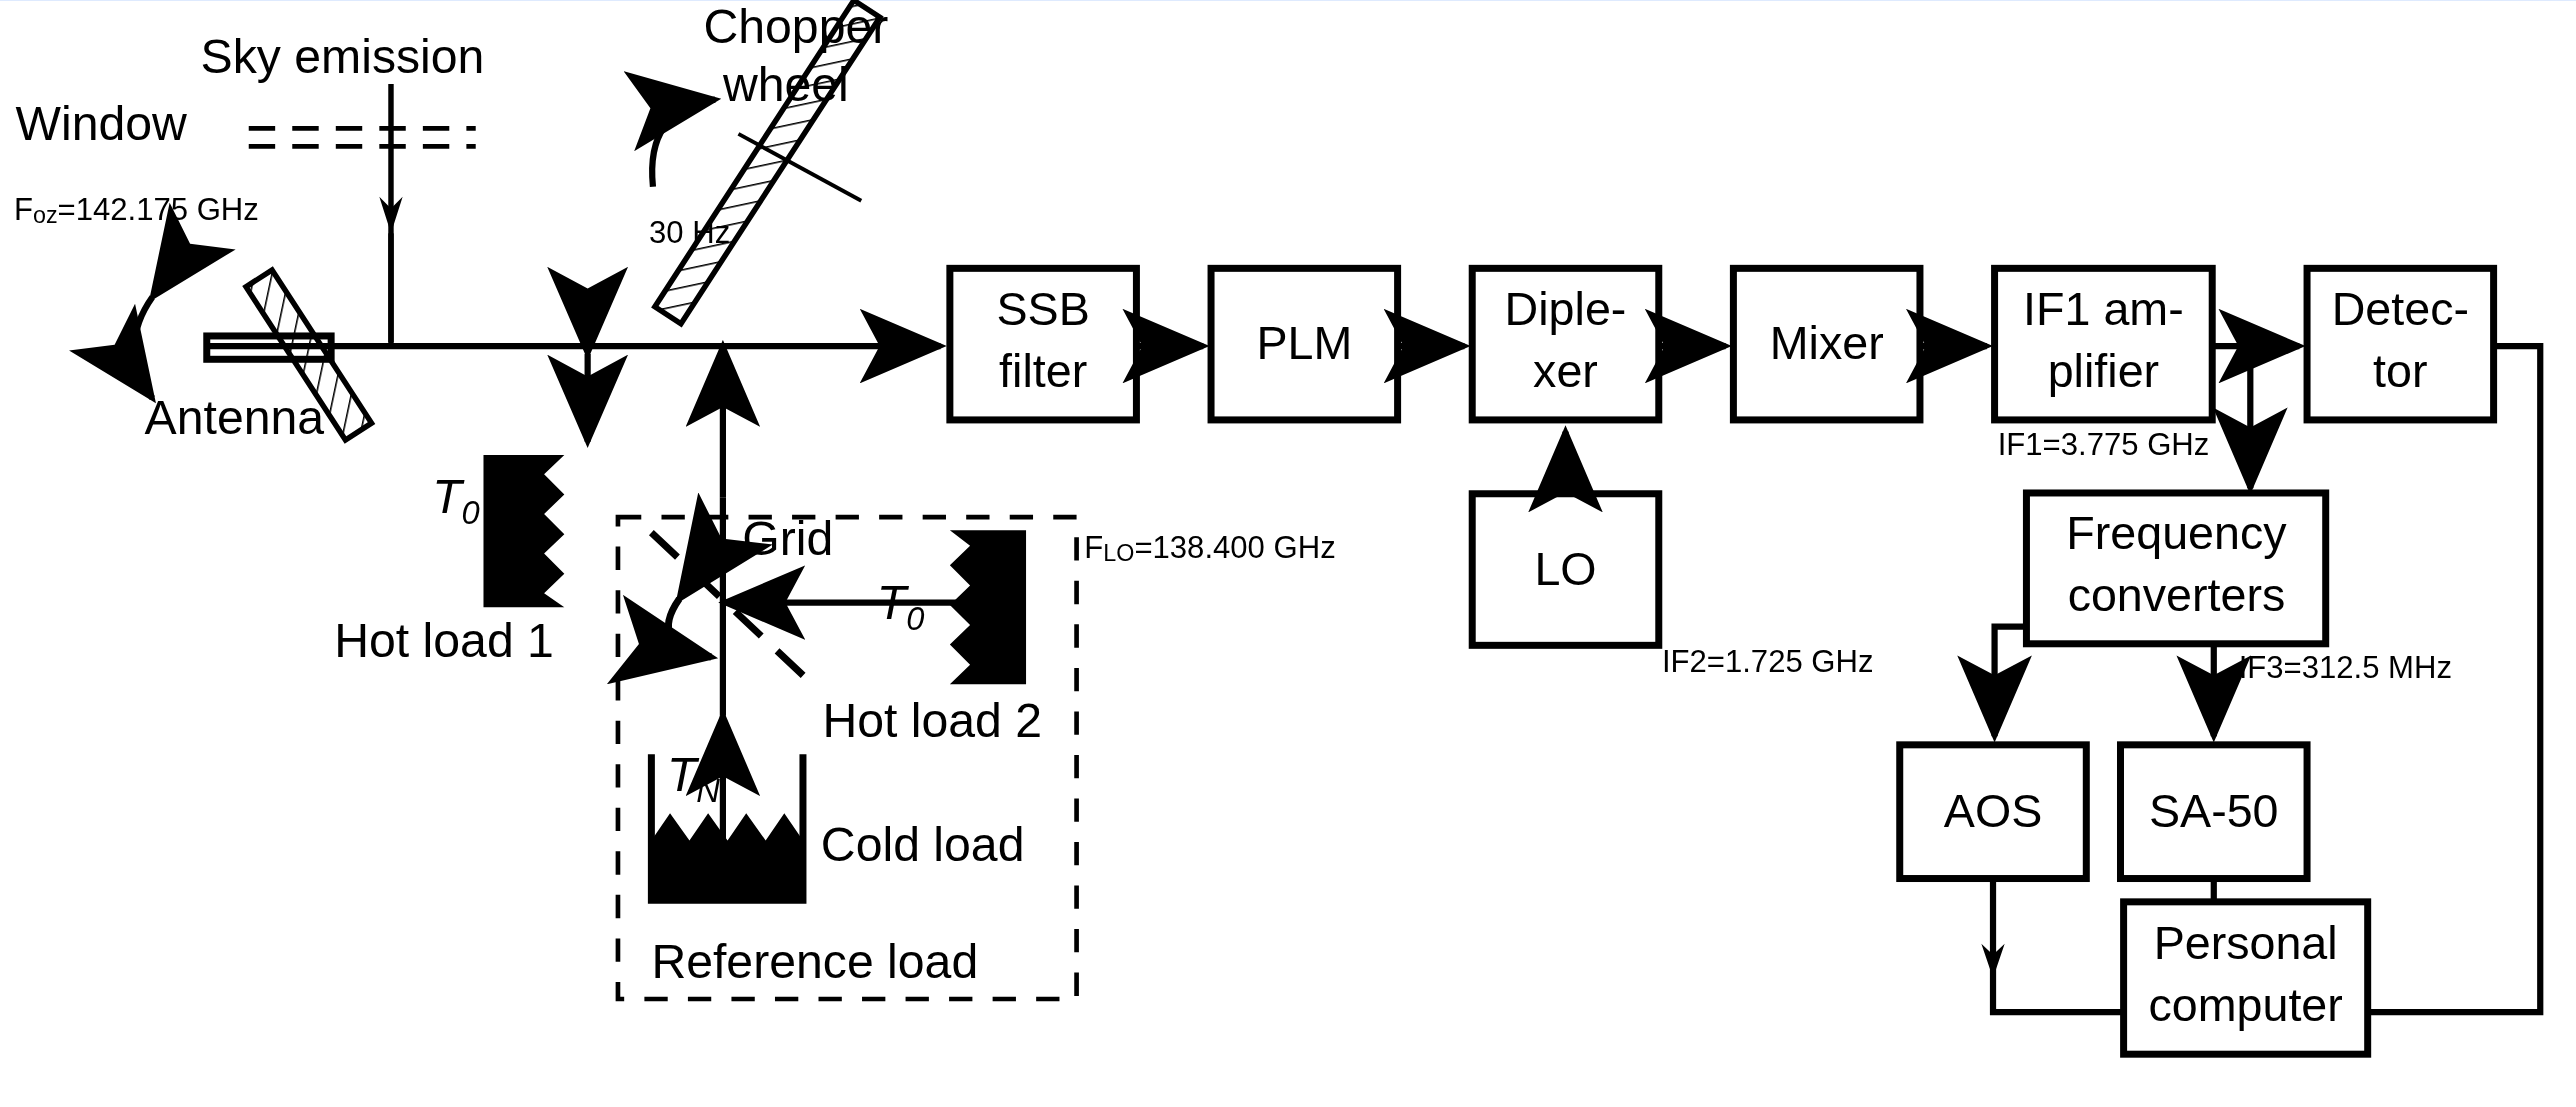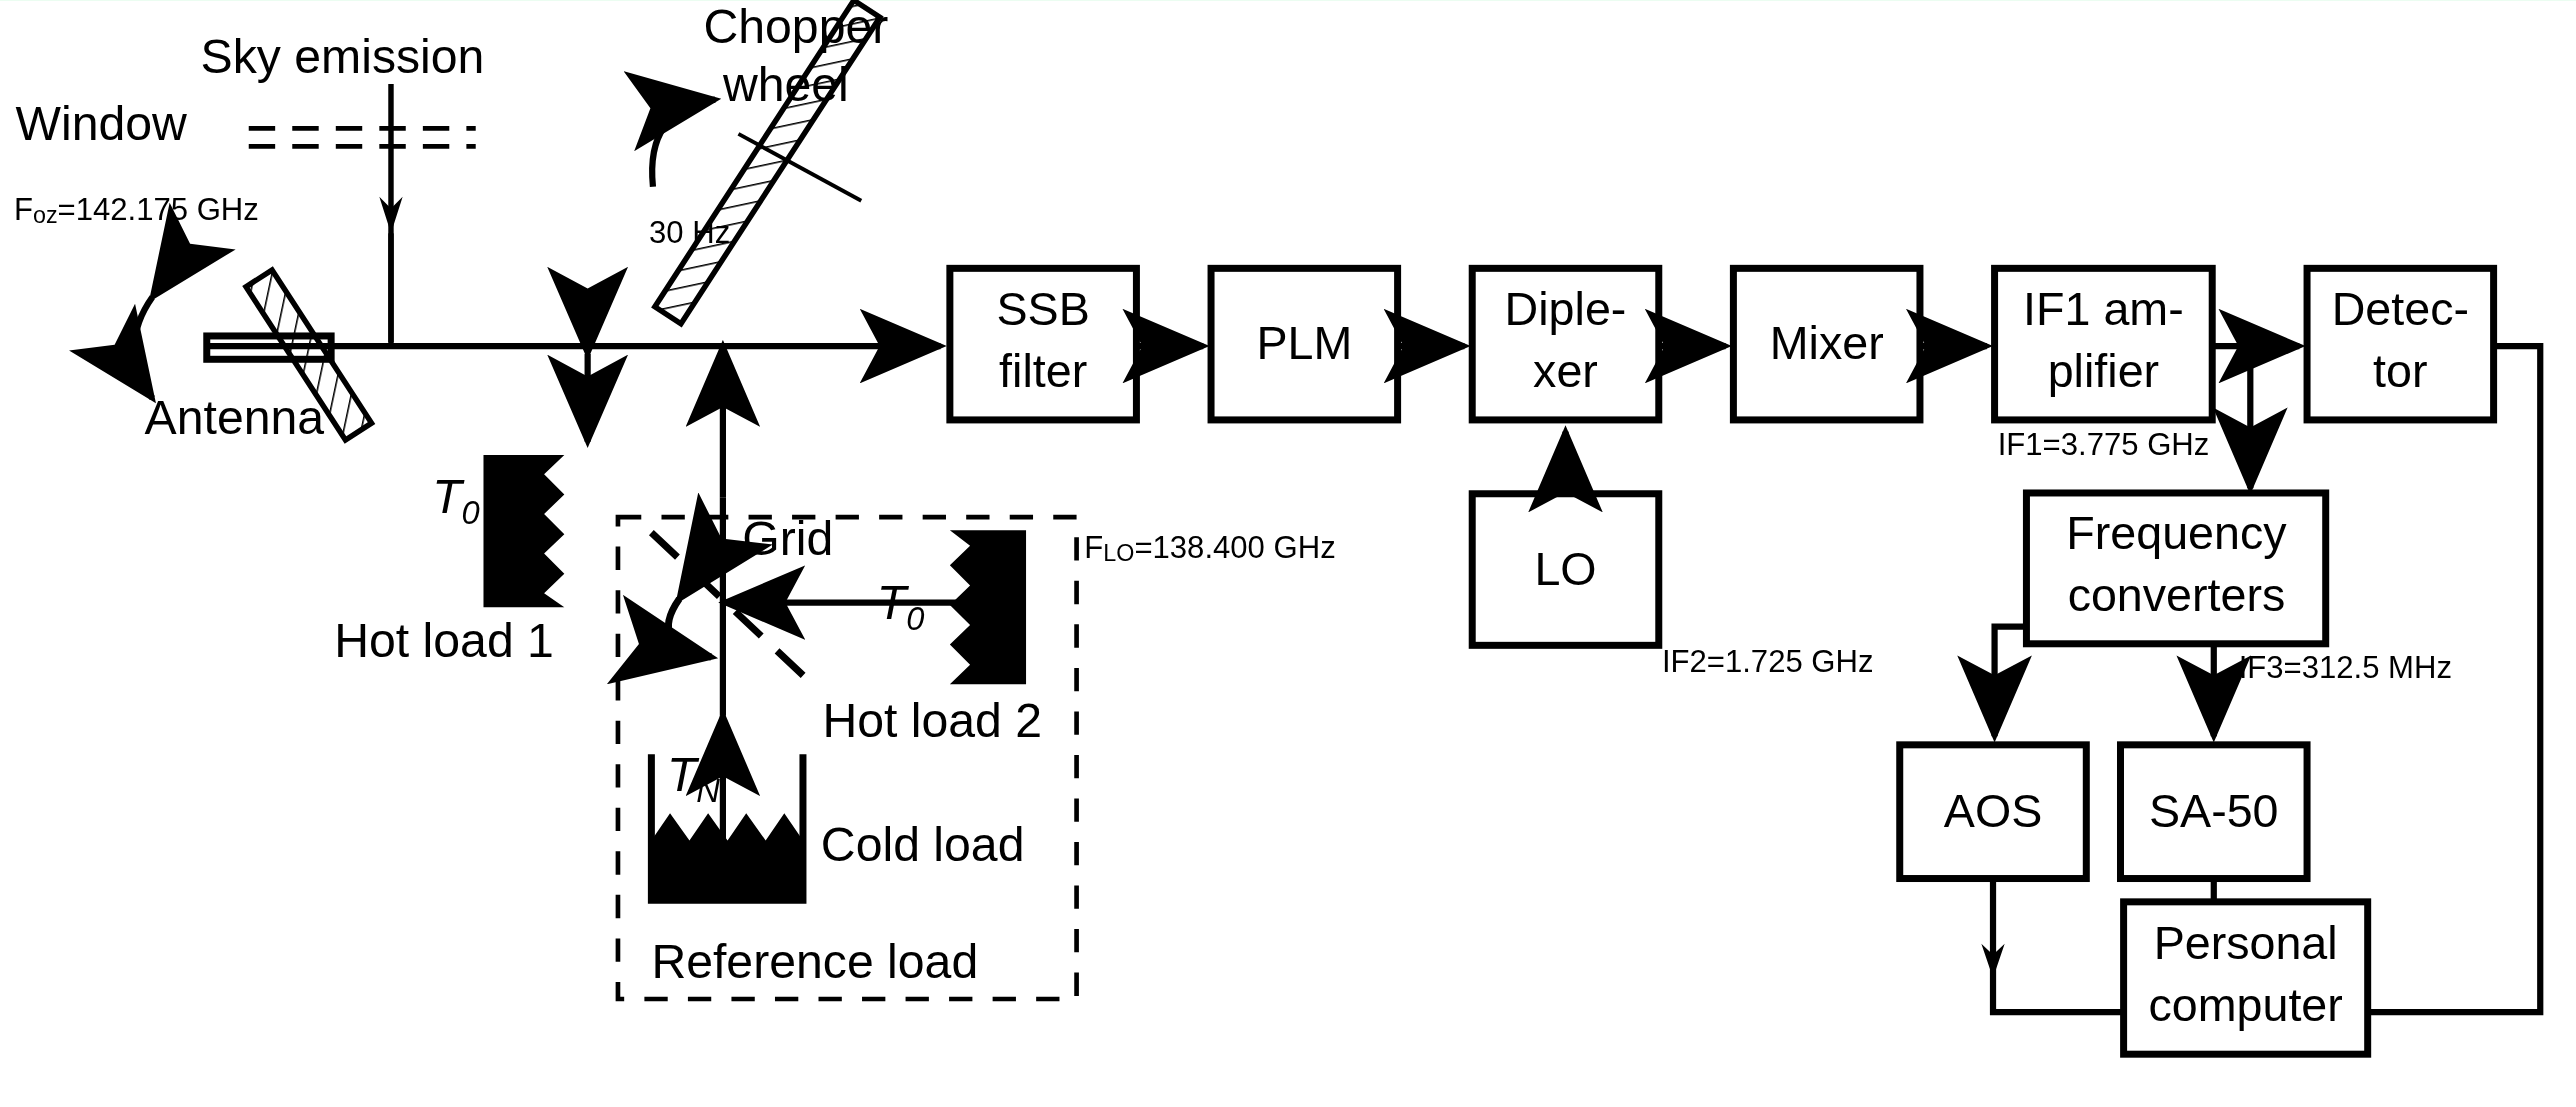--- a/index.html
+++ b/index.html
@@ -1,19 +1,19 @@
 <!DOCTYPE html>
 <html style="font-size:12.4px"><head>
 <meta charset="utf-8">
 <style>
   html,body{margin:0;padding:0;background:#ffffff;}
   #root{
     position:relative;
     width:2576px;height:1108px;
-    background:#86efac;
+    background:#3b82f6;
     font-family:"Liberation Sans", sans-serif;
     overflow:hidden;
   }
   svg{display:block;}
   .lbl{font-family:"Liberation Sans", sans-serif; fill:#000; }
   .big{font-size:62px;}
   .box-lbl{font-size:60px;}
   .small{font-size:40px;}
   .italic{font-style:italic;}
 </style>

